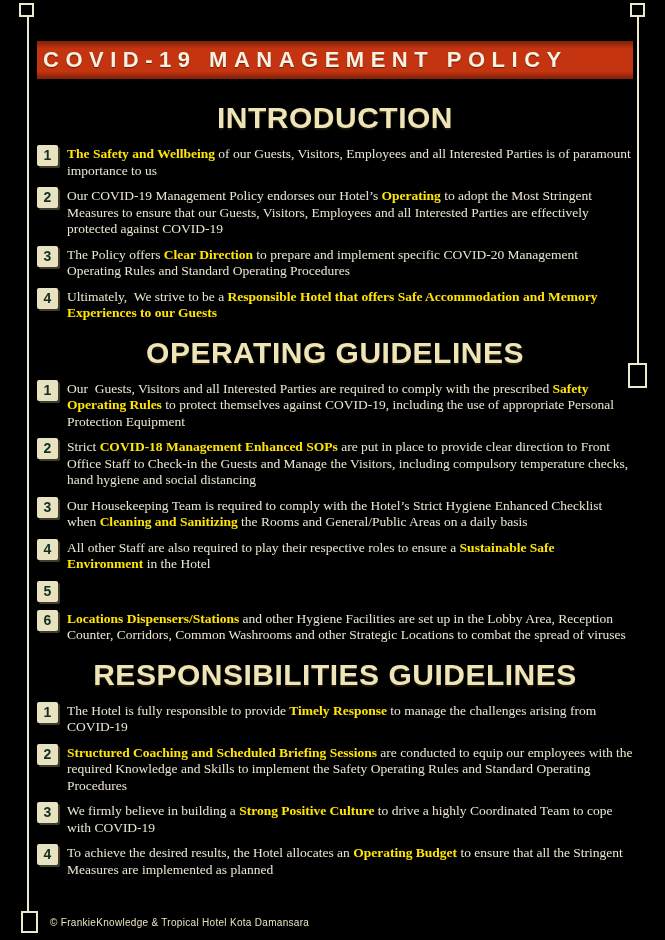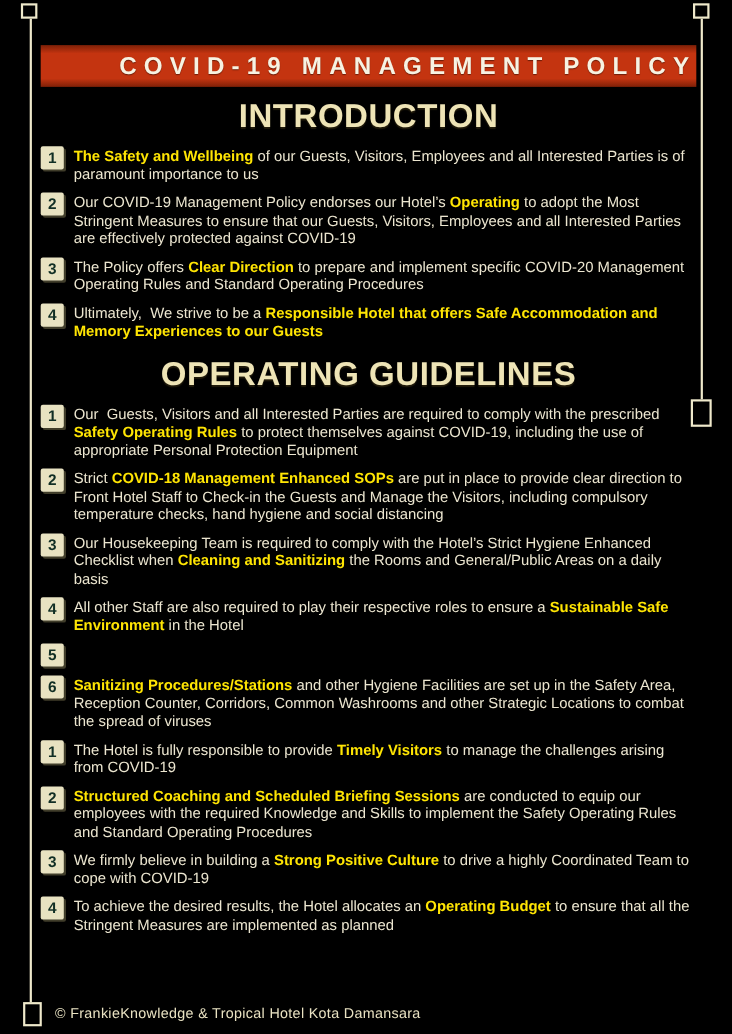--- a/index.html
+++ b/index.html
@@ -18,42 +18,42 @@
     position: absolute;
     left: 37px;
     top: 41px;
     width: 596px;
   }
   .banner {
     height: 38px;
     background: linear-gradient(180deg, #7e2007 0%, #c43410 20%, #c43410 80%, #7e2007 100%);
     display: flex;
     align-items: center;
-    justify-content: flex-end;
+    justify-content: flex-start;
   }
   .banner-text {
     color: var(--banner-text, #f7f2e2);
     font-weight: bold;
     font-size: 22px;
     letter-spacing: 6.5px;
     white-space: nowrap;
     text-shadow: 0 1px 1px rgba(0,0,0,0.45);
     padding-left: 6px; 
   }
   .section-title {
     color: var(--heading, #eee4b6);
     font-weight: bold;
     font-size: 30px;
     line-height: 38px;
     text-align: center;
     margin: 12px 0 9px 0;
     letter-spacing: 0.5px;
     text-shadow: 0 2px 1px rgba(60,50,20,0.55), 0 3px 3px rgba(0,0,0,0.85);
   }
-  .section-title.first { margin-top: 8px; }
+  .section-title.first { margin-top: 20px; }
   .item-list { }
   .item {
     display: flex;
     align-items: flex-start;
     gap: 9px;
     margin-bottom: 9px;
   }
   .badge {
     flex: 0 0 auto;
     width: 21px;
@@ -67,31 +67,32 @@
     text-align: center;
     border-radius: 2px;
     box-shadow: 2px 2px 0 0 #403d2a, 3px 3px 3px rgba(0,0,0,0.8);
   }
   .item-text {
     margin: 0;
     color: var(--body-text, #ece6d0);
     font-size: 13.5px;
     line-height: 16.5px;
     white-space: pre-wrap;
+    font-family: Liberation Serif, serif;
   }
   .item-text .hl {
     color: var(--highlight, #ffe503);
     font-weight: bold;
   }
   .footer {
     position: absolute;
     left: 50px;
     bottom: 12px;
     color: var(--footer-text, #e9e2c2);
-    font-size: 13px;
+    font-size: 10px;
     letter-spacing: 0.3px;
   }
   
   .guide-line {
     position: absolute;
     width: 2px;
     background: var(--handle, #efe9cb);
   }
   #guide-line-left  { left: 27px;  top: 16px; height: 897px; }
   #guide-line-right { left: 637px; top: 16px; height: 350px; }
@@ -136,43 +137,44 @@
     </div>
 
   <h2 class="section-title">OPERATING GUIDELINES</h2>
   <div class="item-list">
       <div class="item">
         <span class="badge">1</span>
         <p class="item-text"><span>Our  Guests, Visitors and all Interested Parties are required to comply with the prescribed </span><span class="hl">Safety Operating Rules</span><span> to protect themselves against COVID-19, including the use of appropriate Personal Protection Equipment</span></p>
       </div>
       <div class="item">
         <span class="badge">2</span>
-        <p class="item-text"><span>Strict </span><span class="hl">COVID-18 Management Enhanced SOPs</span><span> are put in place to provide clear direction to Front Hotel Staff to Check-in the Guests and Manage the Visitors, including compulsory temperature checks, hand hygiene and social distancing</span></p>
+        <p class="item-text"><span>Strict </span><span class="hl">COVID-18 Management Enhanced SOPs</span><span> are put in place to provide clear direction to Front Office Staff to Check-in the Guests and Manage the Visitors, including compulsory temperature checks, hand hygiene and social distancing</span></p>
       </div>
       <div class="item">
         <span class="badge">3</span>
         <p class="item-text"><span>Our Housekeeping Team is required to comply with the Hotel’s Strict Hygiene Enhanced Checklist when </span><span class="hl">Cleaning and Sanitizing</span><span> the Rooms and General/Public Areas on a daily basis</span></p>
       </div>
       <div class="item">
         <span class="badge">4</span>
         <p class="item-text"><span>All other Staff are also required to play their respective roles to ensure a </span><span class="hl">Sustainable Safe Environment</span><span> in the Hotel</span></p>
       </div>
       <div class="item">
         <span class="badge">5</span>
       </div>
       <div class="item">
         <span class="badge">6</span>
-        <p class="item-text"><span class="hl">Sanitizing Procedures/Stations</span><span> and other Hygiene Facilities are set up in the Safety Area, Reception Counter, Corridors, Common Washrooms and other Strategic Locations to combat the spread of viruses</span></p>
+        <p class="item-text"><span class="hl">Locations Dispensers/Stations</span><span> and other Hygiene Facilities are set up in the Lobby Area, Reception Counter, Corridors, Common Washrooms and other Strategic Locations to combat the spread of viruses</span></p>
       </div>
     </div>
 
+  <h2 class="section-title">RESPONSIBILITIES GUIDELINES</h2>
   <div class="item-list">
       <div class="item">
         <span class="badge">1</span>
-        <p class="item-text"><span>The Hotel is fully responsible to provide </span><span class="hl">Timely Visitors</span><span> to manage the challenges arising from COVID-19</span></p>
+        <p class="item-text"><span>The Hotel is fully responsible to provide </span><span class="hl">Timely Response</span><span> to manage the challenges arising from COVID-19</span></p>
       </div>
       <div class="item">
         <span class="badge">2</span>
         <p class="item-text"><span class="hl">Structured Coaching and Scheduled Briefing Sessions</span><span> are conducted to equip our employees with the required Knowledge and Skills to implement the Safety Operating Rules and Standard Operating Procedures</span></p>
       </div>
       <div class="item">
         <span class="badge">3</span>
         <p class="item-text"><span>We firmly believe in building a </span><span class="hl">Strong Positive Culture</span><span> to drive a highly Coordinated Team to cope with COVID-19</span></p>
       </div>
       <div class="item">

